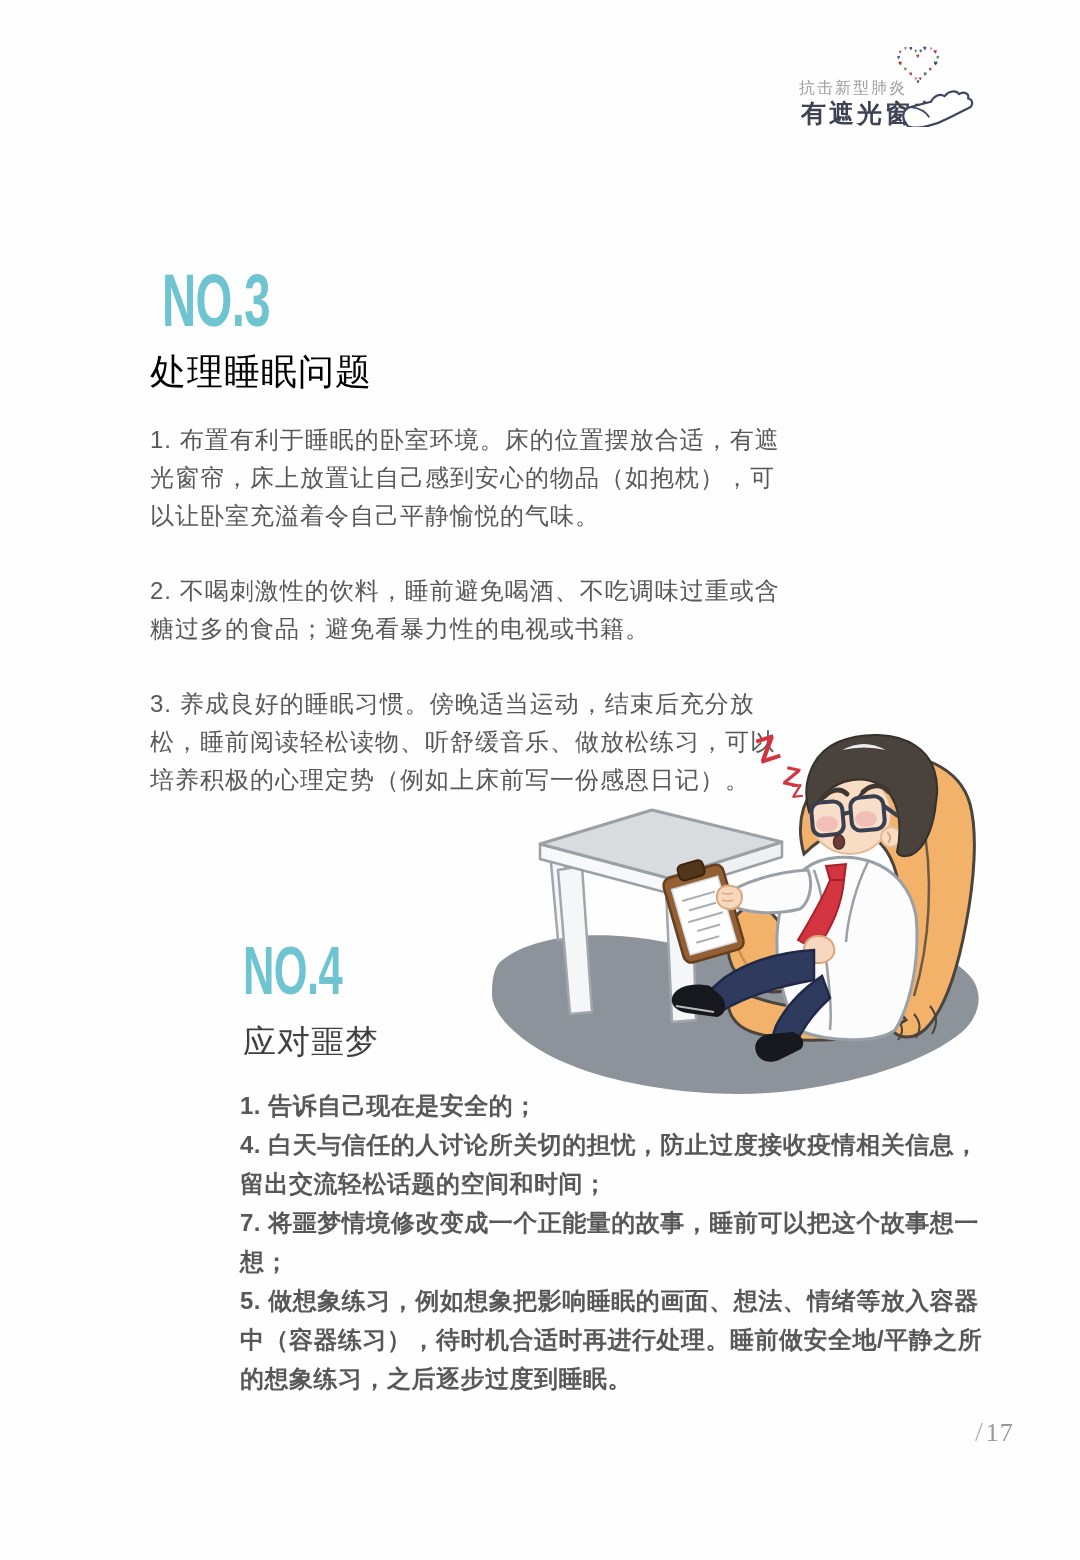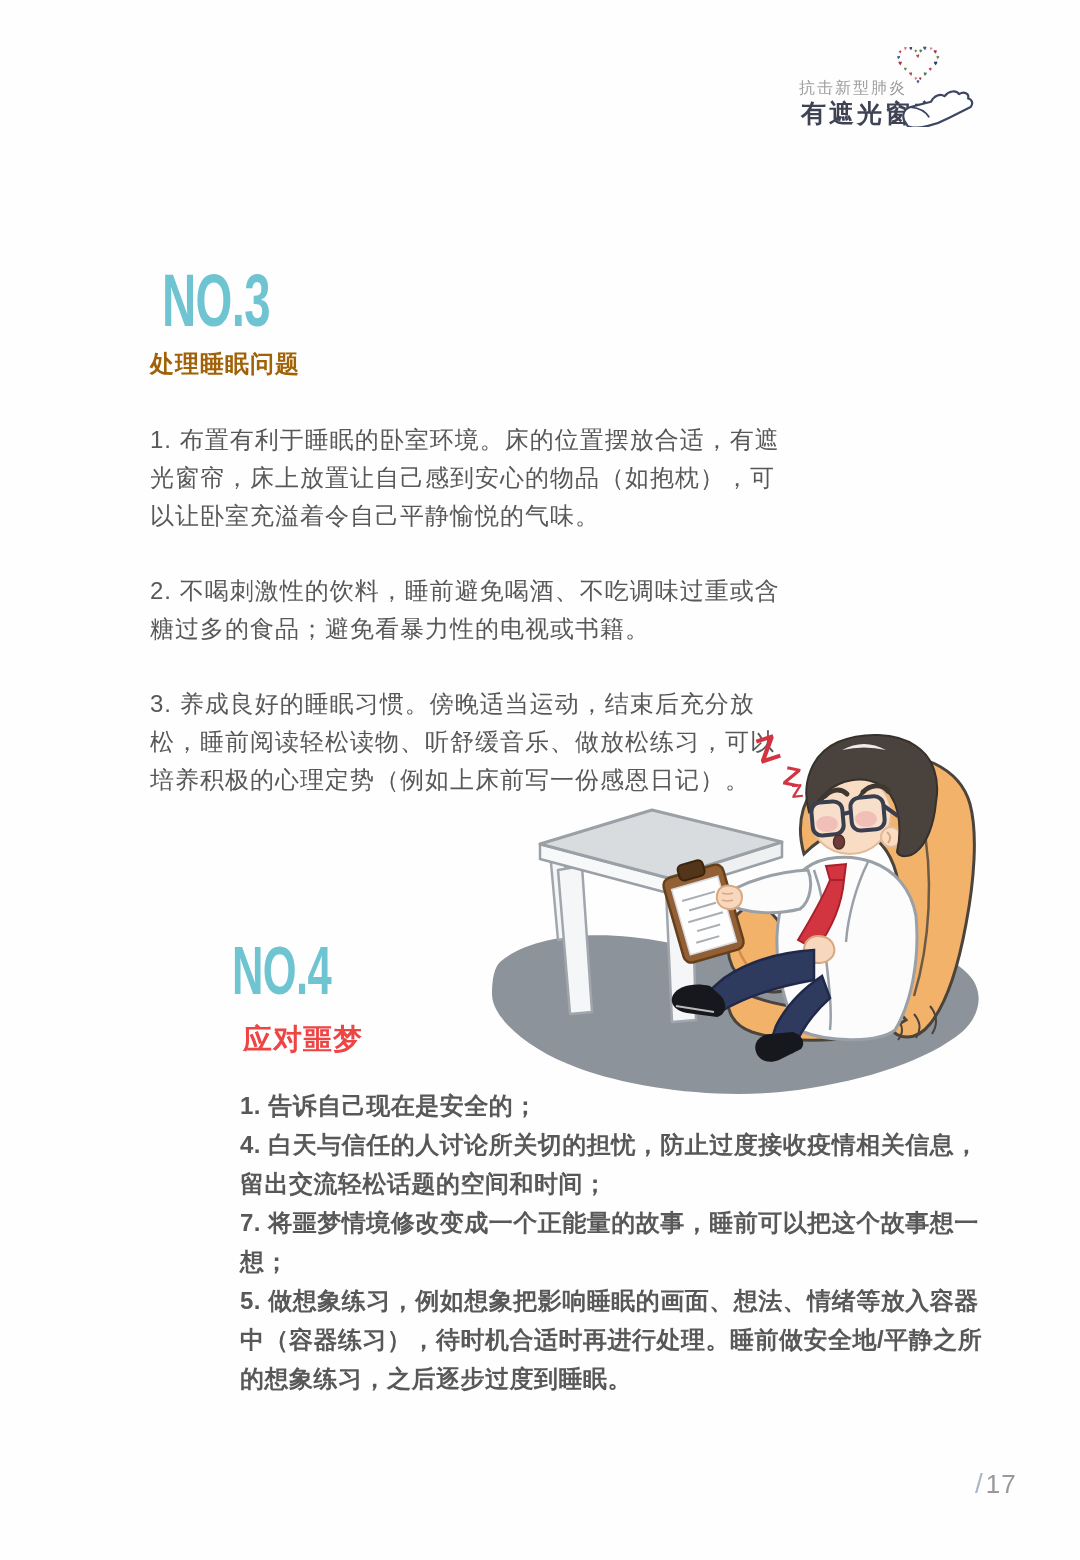--- a/index.html
+++ b/index.html
@@ -7,40 +7,40 @@
         font-family:"Liberation Sans","DejaVu Sans",sans-serif;}
 
   
   .logo-tagline{position:absolute;left:799px;top:78px;font-size:16px;color:#9e9e9e;letter-spacing:2px;}
   .logo-title{position:absolute;left:801px;top:97px;font-size:25px;color:#3e4253;font-weight:700;letter-spacing:3px;}
   .logo-heart{position:absolute;left:889px;top:42px;}
   .logo-hand{position:absolute;left:897px;top:87px;}
 
   
   .num-wrap3{position:absolute;left:148px;top:264px;line-height:1;margin-left:14px;}
-  .num-wrap4{position:absolute;left:232px;top:936px;line-height:1;}
+  .num-wrap4{position:absolute;left:243px;top:936px;line-height:1;}
   .big-num{display:inline-block;transform:scaleX(0.64);transform-origin:0 60%;
            font-weight:700;color:#6fc4d2;letter-spacing:-1px;}
   .num3{font-size:74px;}
   .num4{font-size:68px;}
-  .sub3{position:absolute;left:150px;top:348px;font-size:24px;font-weight:700;color:#a16207;letter-spacing:1px;}
-  .sub4{position:absolute;left:243px;top:1020px;font-size:29px;font-weight:700;color:#ef4444;letter-spacing:1px;}
+  .sub3{position:absolute;left:150px;top:348px;font-size:36px;font-weight:400;color:#000000;letter-spacing:1px;}
+  .sub4{position:absolute;left:243px;top:1020px;font-size:33px;font-weight:400;color:#404040;letter-spacing:1px;}
 
   
   .paras{position:absolute;left:150px;top:421px;width:632px;color:#585858;}
   .paras p{margin:0 0 37px 0;font-size:24px;line-height:38px;letter-spacing:1px;}
   .list{position:absolute;left:240px;top:1086px;width:750px;color:#585858;}
   .list p{margin:0;font-size:24px;line-height:39px;letter-spacing:0.5px;font-weight:bold;}
 
   
   .illus{position:absolute;left:470px;top:690px;width:580px;height:460px;}
 
   
-  .pagenum{position:absolute;left:975px;top:1468px;font-size:26px;
-           font-family:Liberation Sans, sans-serif;color:#97979d;letter-spacing:1px;}
+  .pagenum{position:absolute;left:975px;top:1416px;font-size:26px;
+           font-family:Liberation Serif, serif;color:#97979d;letter-spacing:1px;}
   .pagenum .slash{color:#a9b6c6;font-size:28px;margin-right:2px;}
 </style>
 </head>
 <body>
 
 <div class="page">
 
   <div class="logo-tagline">抗击新型肺炎</div>
   <div class="logo-title">有遮光窗帘</div>
 

